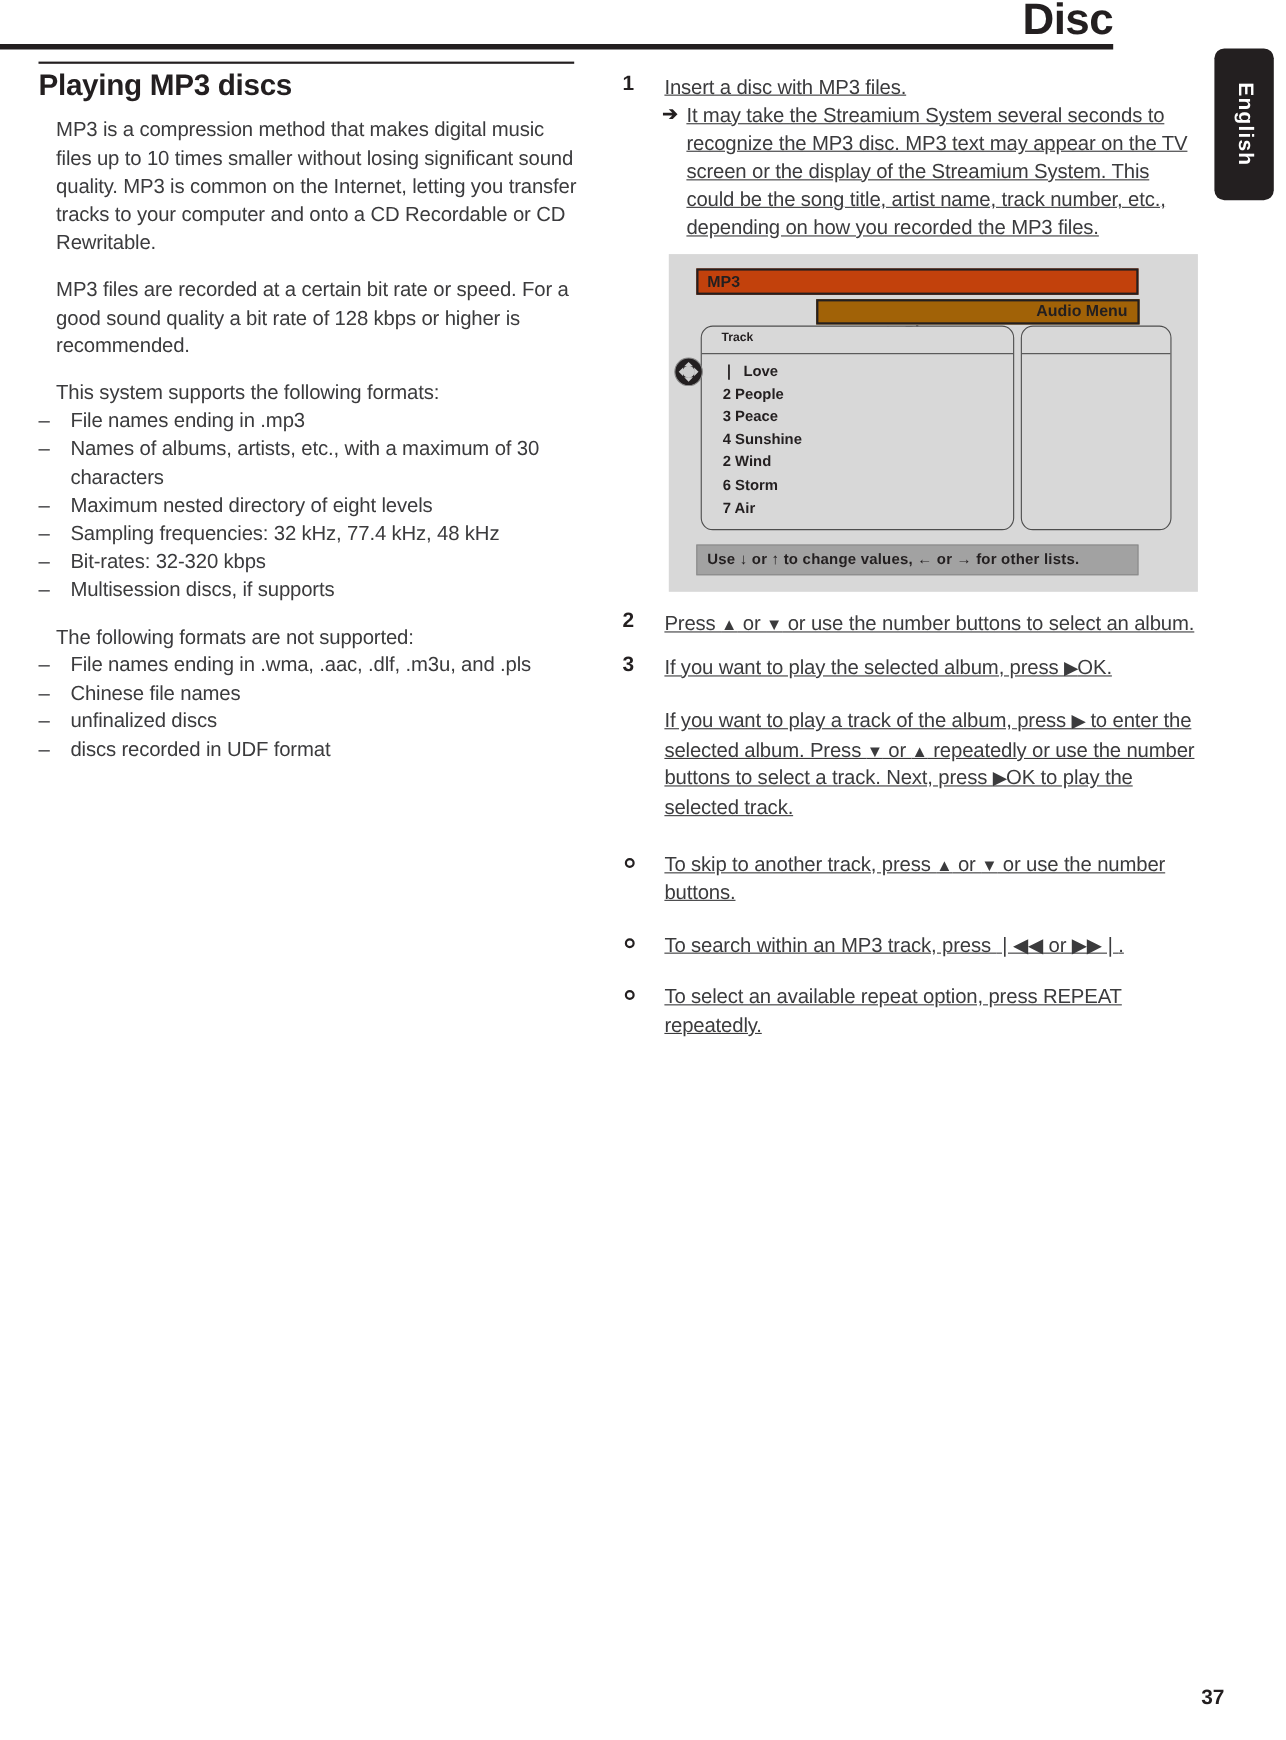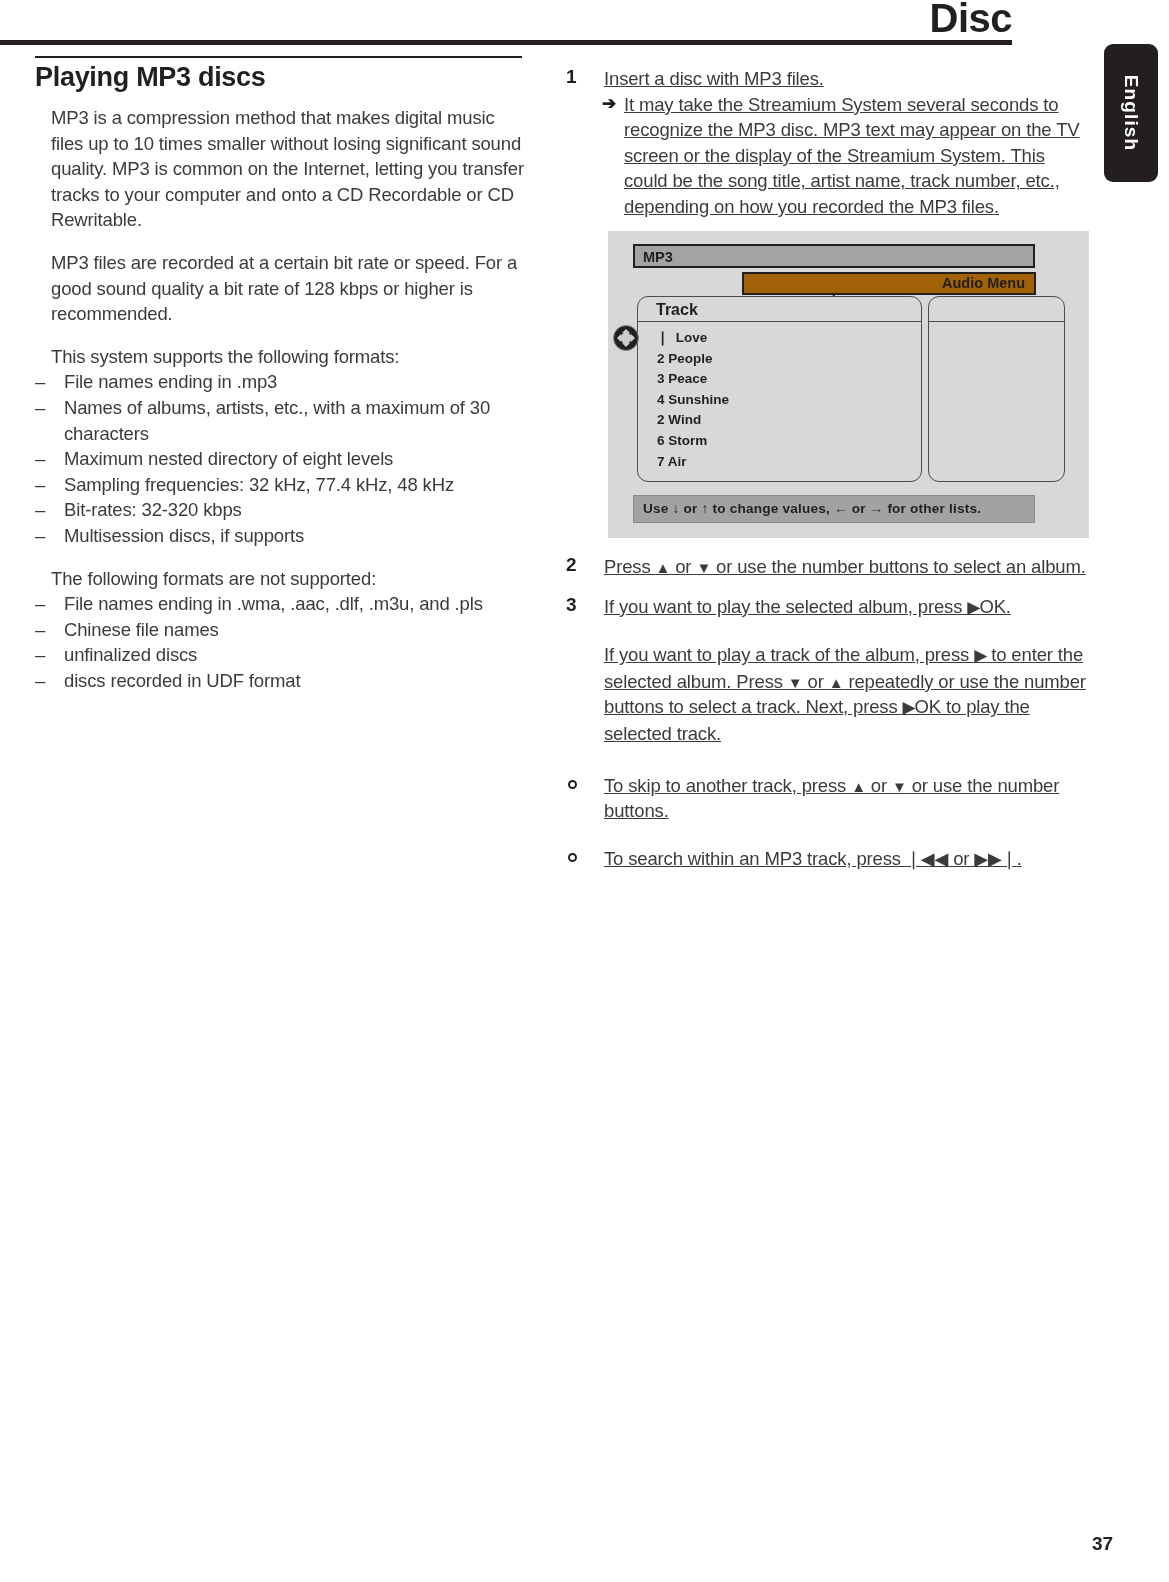--- a/index.html
+++ b/index.html
@@ -189,21 +189,21 @@
     width: 481px;
     height: 307px;
     background: #d8d8d8;
   }
   .mock-topbar {
     position: absolute;
     left: 25px;
     top: 13px;
     width: 402px;
     height: 24px;
-    background: #a3a3a3;
+    background: #c2410c;
     border: 2px solid #231f20;
     box-sizing: border-box;
   }
   .mock-topbar .mp3-label {
     position: absolute;
     left: 8px;
     top: 3px;
     font-size: 14.5px;
     font-weight: bold;
     color: #231f20;
@@ -258,21 +258,21 @@
   }
   .mock-panel .panel-head {
     position: relative;
     height: 24px;
     border-bottom: 1.4px solid #4d4d4d;
   }
   .mock-panel .panel-head-label {
     position: absolute;
     left: 18px;
     top: 4px;
-    font-size: 16px;
+    font-size: 11px;
     font-weight: bold;
     color: #231f20;
   }
   .track-list {
     list-style: none;
     margin: 0;
     padding: 6px 0 0 0;
   }
   .track-list li {
     font-size: 13.5px;
@@ -482,16 +482,20 @@
 
   <div class="gap-md"></div>
 
   <div class="bullet-item">
     <span class="ring"></span>
     <p class="step-text"><span>To search within an MP3 track, press </span><span class="glyph-lg">❘◀◀</span><span> or </span><span class="glyph-lg">▶▶❘</span><span>.</span></p>
   </div>
 
   <div class="gap-md"></div>
 
+  <div class="bullet-item">
+    <span class="ring"></span>
+    <p class="step-text">To select an available repeat option, press REPEAT repeatedly.</p>
+  </div>
 
 </div>
 
 <div class="page-number">37</div>
 
 </body></html>

